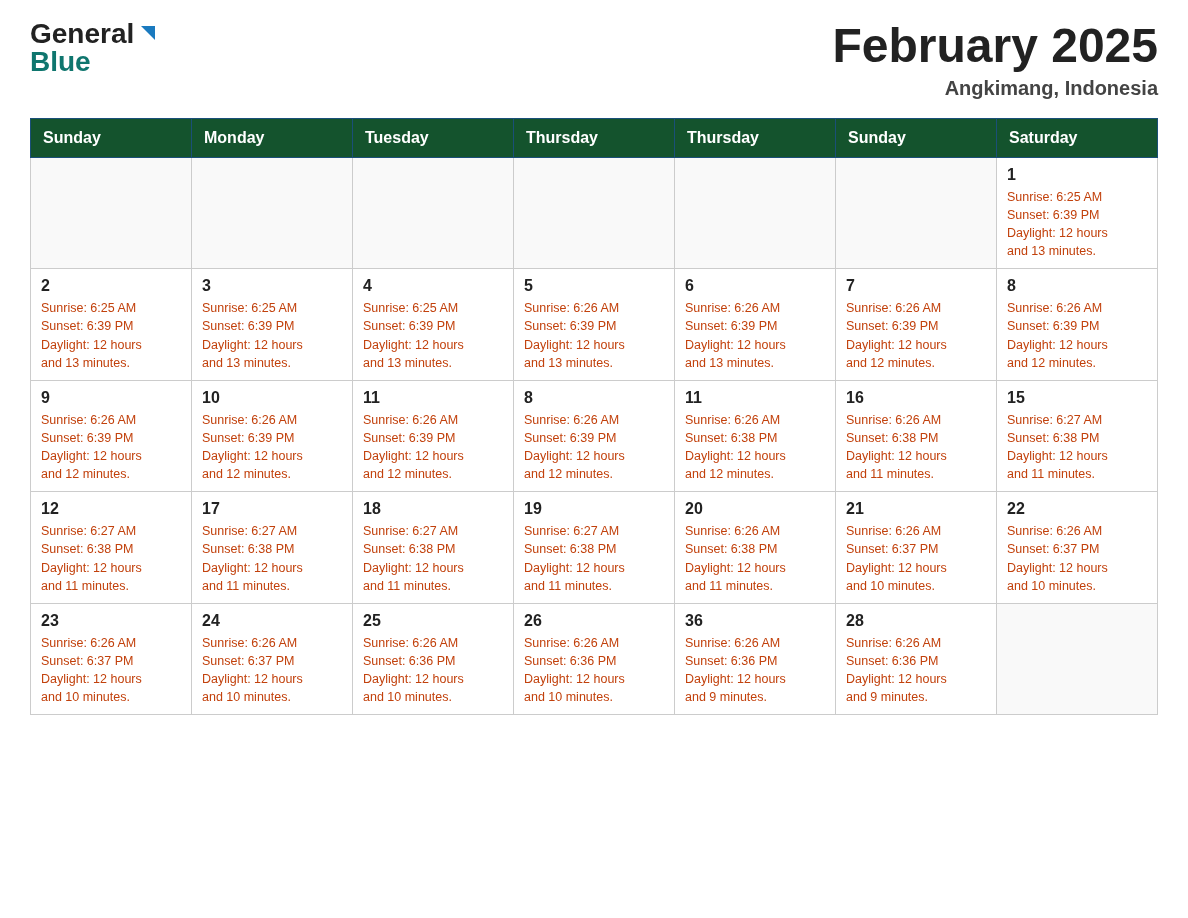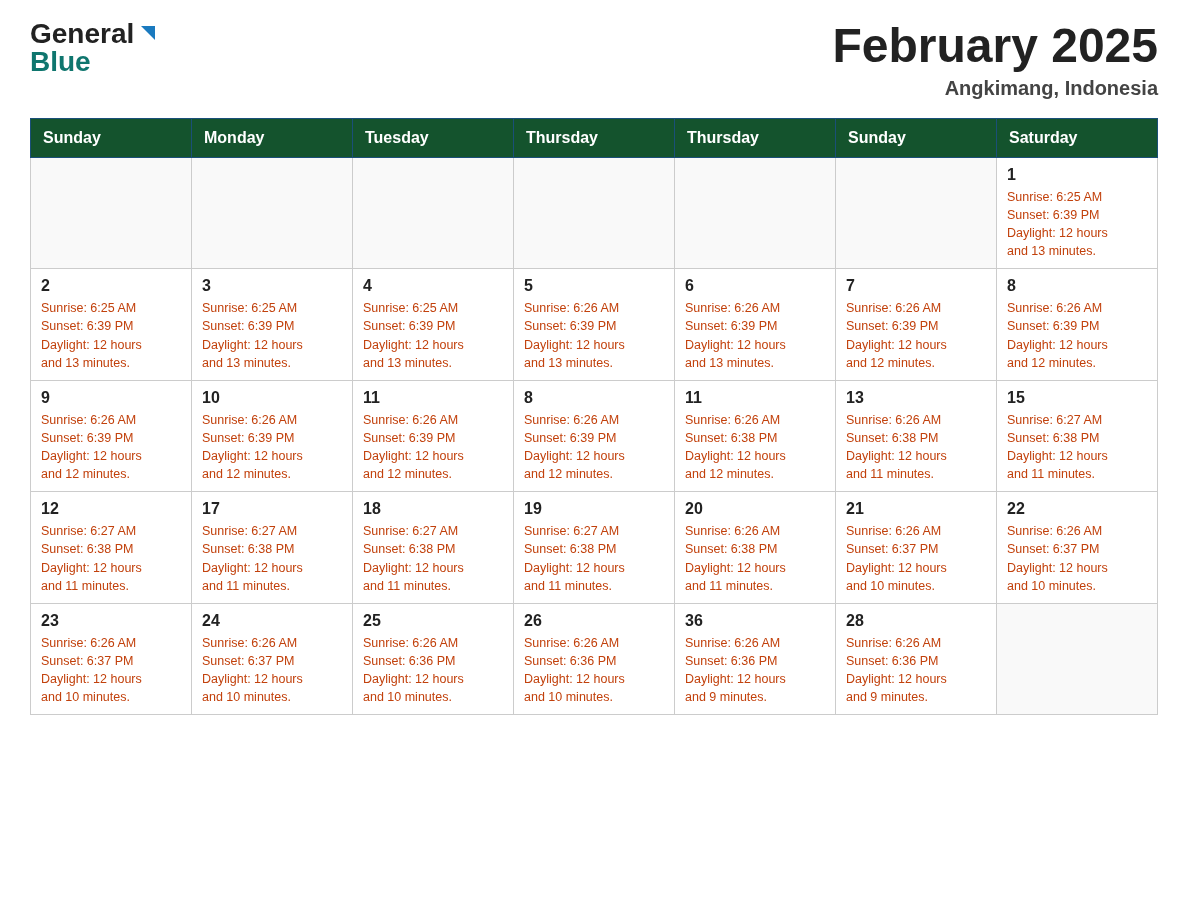--- a/index.html
+++ b/index.html
@@ -221,21 +221,21 @@
 and 12 minutes.</div>
         </td>
         <td>
           <span class="day-number">11</span>
           <div class="day-info" style="white-space: pre-line;">Sunrise: 6:26 AM
 Sunset: 6:38 PM
 Daylight: 12 hours
 and 12 minutes.</div>
         </td>
         <td>
-          <span class="day-number">13</span>
+          <span class="day-number">16</span>
           <div class="day-info" style="white-space: pre-line;">Sunrise: 6:26 AM
 Sunset: 6:38 PM
 Daylight: 12 hours
 and 11 minutes.</div>
         </td>
         <td>
           <span class="day-number">15</span>
           <div class="day-info" style="white-space: pre-line;">Sunrise: 6:27 AM
 Sunset: 6:38 PM
 Daylight: 12 hours

